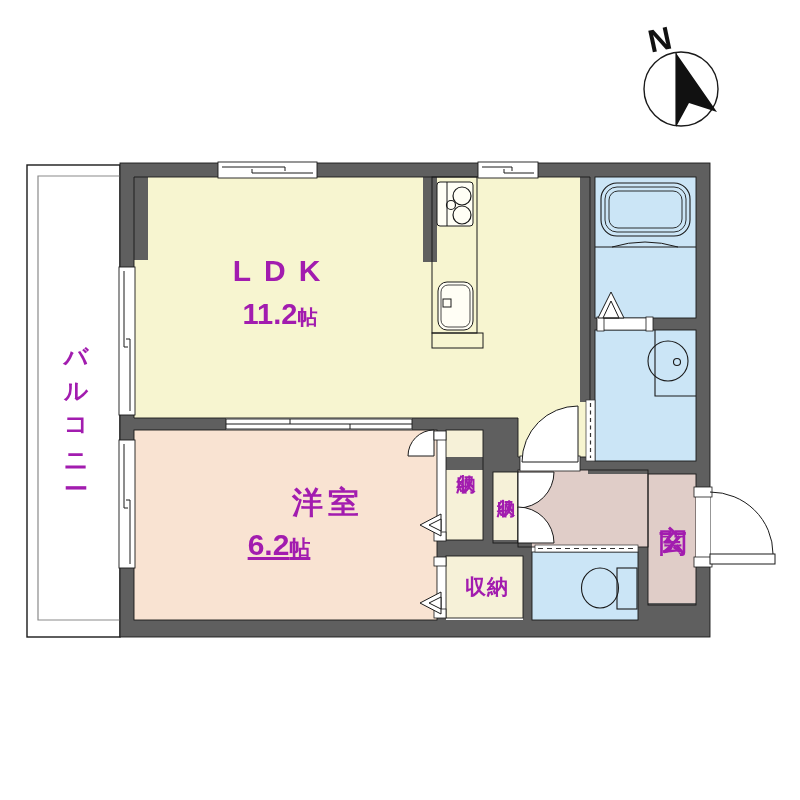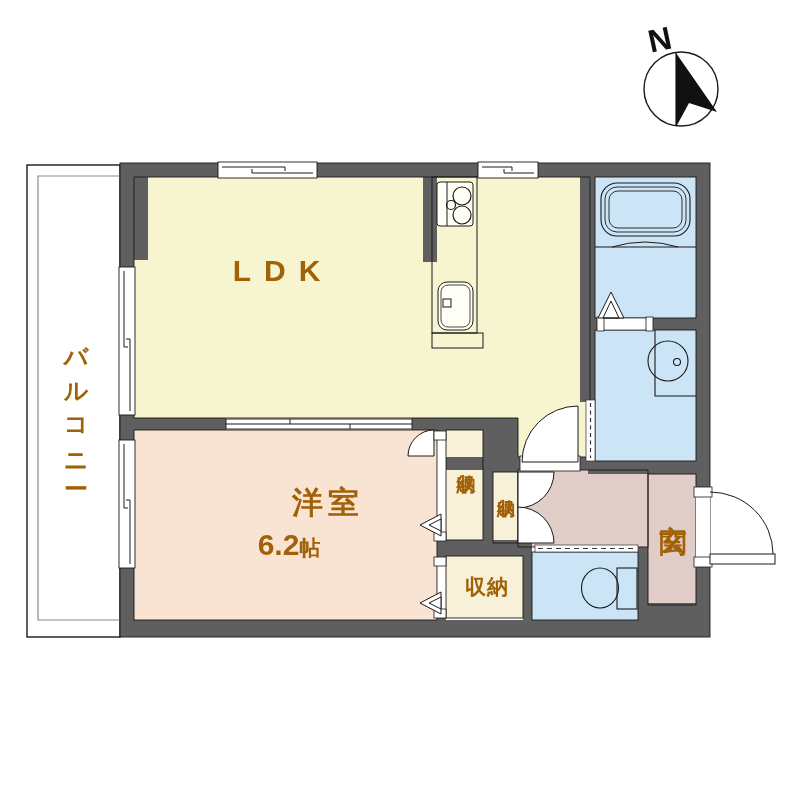--- a/index.html
+++ b/index.html
@@ -1,19 +1,19 @@
 <!DOCTYPE html>
 <html style="--wall: #5f5f5f; --line: #1a1a1a; --ldk-fill: #f7f5d0; --western-room-fill: #f9e3d2; --hall-fill: #e0cdc8; --wet-area-fill: #cbe5f6; --closet-fill: #f6f1d8; --balcony-fill: #ffffff; --fixture-fill: #fffef5;"><head>
 <meta charset="utf-8">
 <style>
   html,body{margin:0;padding:0;background:#fff;}
   #stage{position:relative;width:800px;height:800px;background:#fff;overflow:hidden;
          font-family:"Liberation Sans",sans-serif;color:#111;}
   #plan-svg{position:absolute;left:0;top:0;}
-  .label{position:absolute;white-space:nowrap;color:#a16207;}
+  .label{position:absolute;white-space:nowrap;color:#a21caf;}
   .vtext{writing-mode:vertical-rl;text-orientation:mixed;}
   .ctr{text-align:center;}
   .unit{font-weight:700;}
 </style>
 </head>
 <body>
 
 <div id="stage">
 
   <svg id="plan-svg" width="800" height="800" viewBox="0 0 800 800">
@@ -196,23 +196,26 @@
       <circle cx="681" cy="89" r="37" fill="none" stroke="var(--line)" stroke-width="1.4"></circle>
       <path d="M676,52 V126" stroke="var(--line)" stroke-width="1.2"></path>
       <polygon points="676,53 717,112 689,103 676,127" fill="#111"></polygon>
       <text x="648" y="50" font-size="32" font-weight="800" font-family="Liberation Sans, sans-serif" transform="rotate(-12 663 38)" fill="#111">N</text>
     </g>
   </svg>
 
   <div class="label vtext" style="left:60px;top:330px;font-size:24px;font-weight:600;letter-spacing:9px;">バルコニー</div>
 
   <div class="label ctr" style="left:195px;top:254px;width:170px;font-size:30px;font-weight:600;letter-spacing:13px;padding-left:6px;box-sizing:border-box;">LDK</div>
+  <div class="label ctr" style="left:195px;top:298px;width:170px;font-size:29px;font-weight:600;">
+    <span>11.2</span><span class="unit" style="font-size:20px;">帖</span>
+  </div>
 
   <div class="label ctr" style="left:214px;top:482px;width:150px;font-size:31px;font-weight:700;letter-spacing:5px;text-align:right;">洋室</div>
-  <div class="label ctr" style="left:214px;top:528px;width:150px;font-size:30px;font-weight:600;">
+  <div class="label ctr" style="left:204px;top:528px;width:150px;font-size:30px;font-weight:600;text-decoration:underline;">
     <span>6.2</span><span class="unit" style="font-size:21px;">帖</span>
   </div>
 
   <div class="label vtext" style="left:453px;top:458px;font-size:19px;font-weight:700;letter-spacing:2px;">収納</div>
   <div class="label vtext" style="left:494px;top:484px;font-size:18px;font-weight:700;letter-spacing:2px;">収納</div>
   <div class="label ctr" style="left:449px;top:573px;width:76px;font-size:21px;font-weight:700;letter-spacing:1px;">収納</div>
 
   <div class="label vtext" style="left:655px;top:503px;font-size:27px;font-weight:700;letter-spacing:6px;">玄関</div>
 </div>
 

